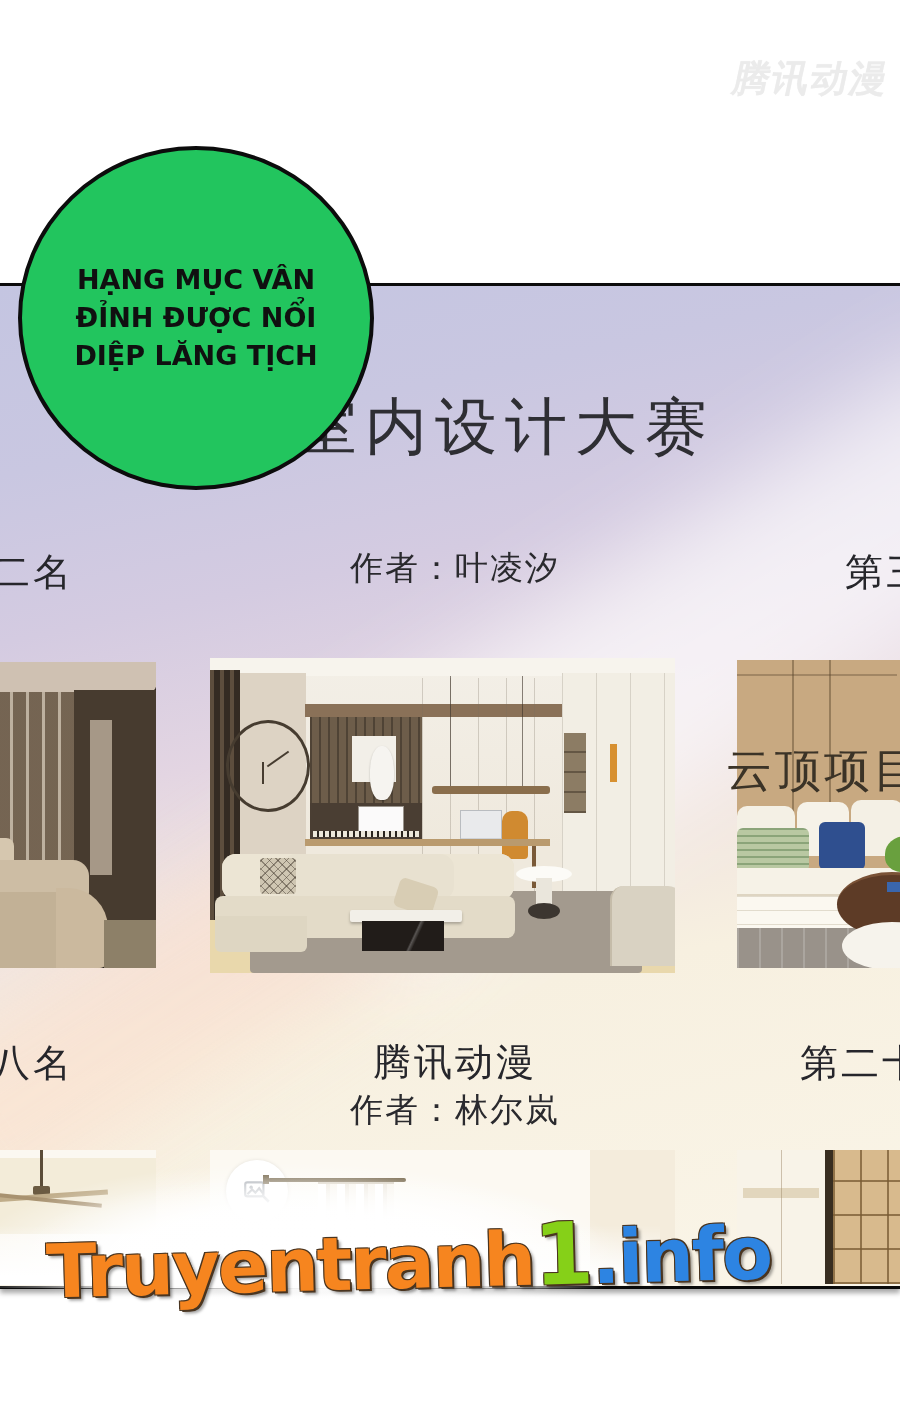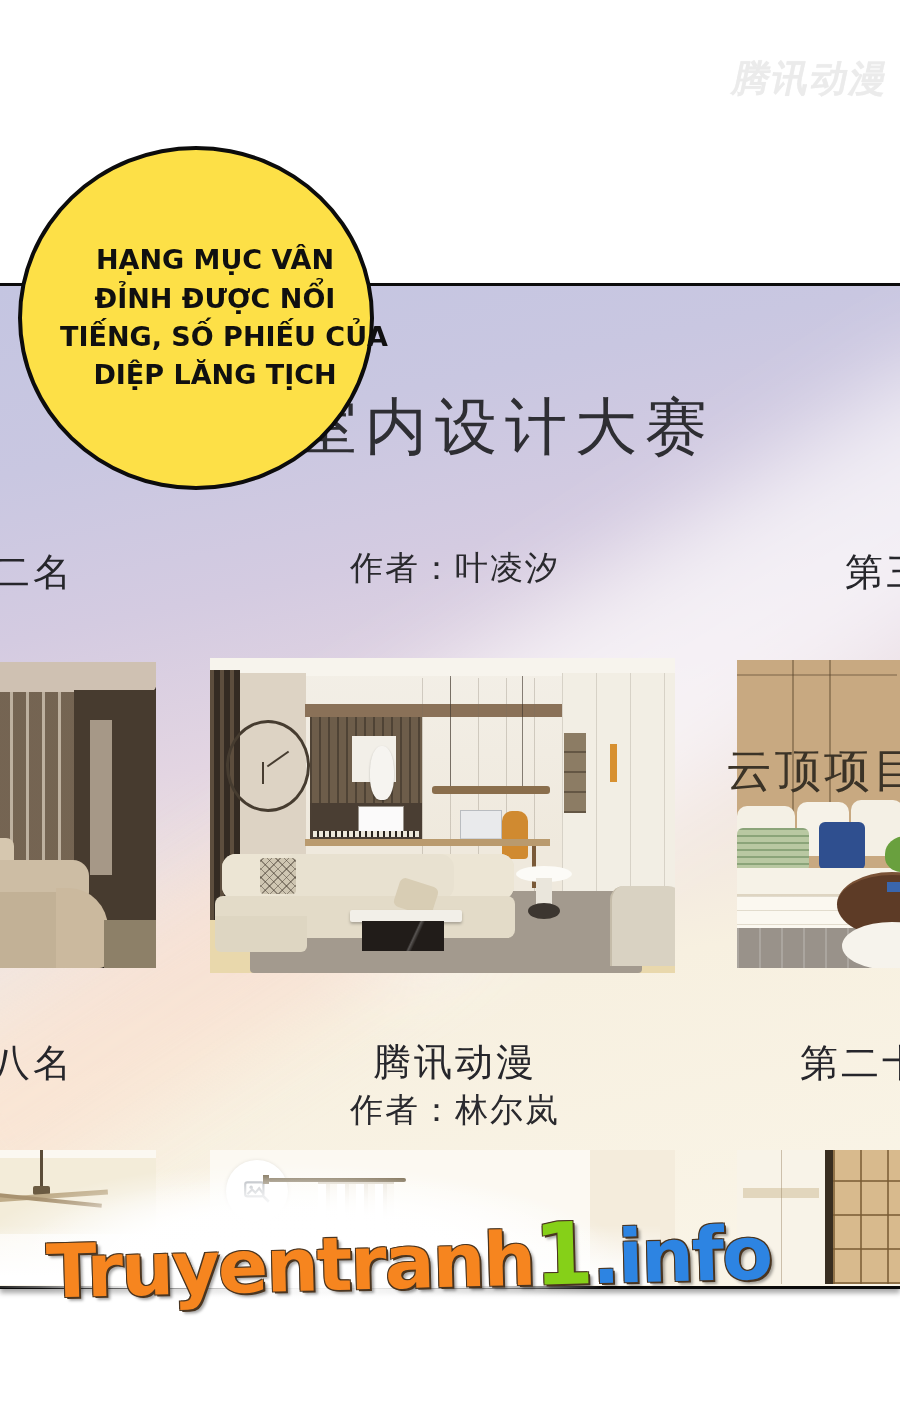--- a/index.html
+++ b/index.html
@@ -20,23 +20,23 @@
   .beam1{left:270px;top:260px;width:820px;height:230px;background:rgba(255,255,255,0.65);
          transform:rotate(-33deg);filter:blur(45px);}
   .beam2{left:-120px;top:640px;width:560px;height:170px;background:rgba(250,222,205,0.6);
          transform:rotate(-33deg);filter:blur(40px);}
 
   
   .title{left:235px;top:385px;width:540px;text-align:center;font-size:62px;font-weight:200;
          color:#2e2e33;letter-spacing:8px;white-space:nowrap;z-index:3;}
 
   
-  .bubble{left:18px;top:146px;width:348px;height:336px;background:#fde047;
+  .bubble{left:18px;top:146px;width:348px;height:336px;background:#22c55e;
           border:4px solid #0c0c0c;border-radius:50%;z-index:6;
-          display:flex;align-items:center;justify-content:flex-end;text-align:center;}
+          display:flex;align-items:center;justify-content:center;text-align:center;}
   .bubble-text{width:310px;font-family:"DejaVu Sans",sans-serif;font-weight:bold;
                font-size:27px;line-height:1.42;color:#101010;}
   .bubble-text div{white-space:nowrap;}
 
   
   .rank{font-size:38px;color:#26262b;letter-spacing:3px;white-space:nowrap;z-index:4;}
   .author{font-size:33px;color:#2a2a2e;letter-spacing:2px;white-space:nowrap;}
   .rank-l1{left:-8px;top:547px;}
   .rank-c1{left:240px;top:546px;width:430px;text-align:center;}
   .rank-r1{left:845px;top:547px;}
@@ -326,18 +326,17 @@
 
   <div class="abs fade"></div>
   <div class="abs fade2"></div>
   <div class="abs site-glow"></div>
   <div class="abs site-wm"><span class="wm-orange">Truyentranh</span><span class="wm-green">1</span><span class="wm-blue">.info</span></div>
 
   <div class="abs bubble">
     <div class="bubble-text">
       <div>HẠNG MỤC VÂN</div>
       <div>ĐỈNH ĐƯỢC NỔI</div>
-      <div>TIẾNG, SỐ PHIẾU CỦA</div>
       <div>DIỆP LĂNG TỊCH</div>
     </div>
   </div>
 
 </div>
 
 </body></html>

